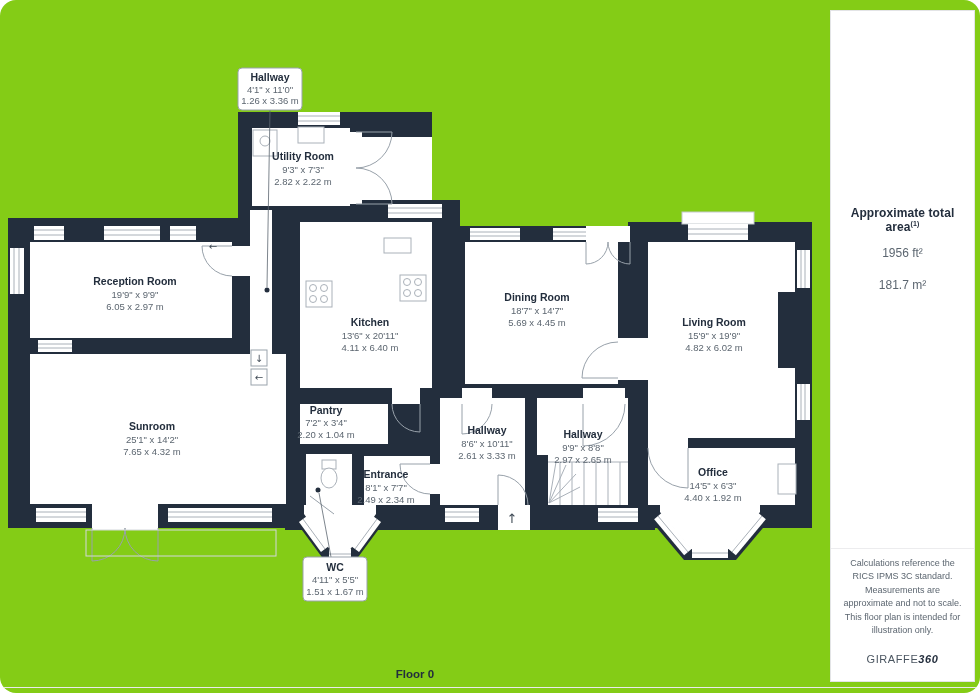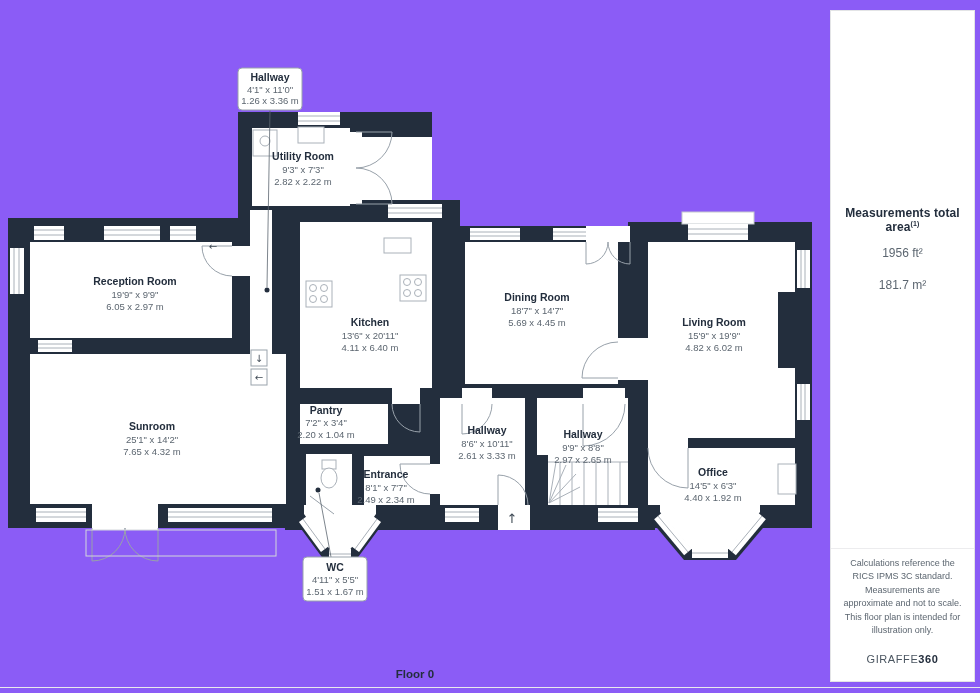--- a/index.html
+++ b/index.html
@@ -1,35 +1,35 @@
 <!DOCTYPE html>
 <html><head>
 <meta charset="utf-8">
 <style>
   html,body{margin:0;padding:0;background:#ffffff;}
   body{font-family:"Liberation Sans",sans-serif;}
-  .stage{position:relative;width:980px;height:693px;background:#8b5cf6;overflow:hidden;}
+  .stage{position:relative;width:980px;height:693px;background:#84cc16;overflow:hidden;border-radius:16px;}
   .plan-svg{position:absolute;left:0;top:0;}
   
   .room-name{font-family:"Liberation Sans",sans-serif;font-size:10.5px;font-weight:bold;fill:#232e3d;}
   .room-dim{font-family:"Liberation Sans",sans-serif;font-size:9.5px;fill:#5c6670;}
   .floor-label{font-family:"Liberation Sans",sans-serif;font-size:11.5px;font-weight:bold;fill:#232e3d;}
   .glyph{font-family:"DejaVu Sans",sans-serif;font-size:10px;fill:#3f4a55;}
   
   .side-card{position:absolute;left:830px;top:10px;width:145px;height:672px;
     background:#fff;border:1px solid #e3e4e6;display:flex;flex-direction:column;box-sizing:border-box;}
   .card-top{flex:1;display:flex;flex-direction:column;justify-content:center;align-items:center;padding:0 6px 60px 6px;text-align:center;}
   .area-title{font-size:12px;font-weight:bold;color:#232e3d;letter-spacing:.1px;}
   .area-title sup{font-size:7px;}
   .area-val{font-size:12px;color:#5c6670;margin-top:12px;}
   .area-val + .area-val{margin-top:18px;}
   .card-note{border-top:1px solid #ececee;padding:14px 8px;font-size:9px;color:#5c6670;text-align:center;}
   .card-legal{border-top:1px solid #ececee;padding:8px 10px 14px;font-size:9px;color:#5c6670;text-align:center;line-height:1.5;}
   .brand{margin-top:13px;font-size:11px;letter-spacing:.6px;color:#4a5560;}
-  .brand b{color:#232e3d;font-weight:bold;letter-spacing:.6px;}
+  .brand b{color:#232e3d;font-weight:bold;letter-spacing:.6px;font-style:italic;}
   .bottom-rule{position:absolute;left:0;top:687px;width:980px;height:1px;background:#e9eaec;}
 </style>
 </head>
 <body>
 
 <div class="stage">
 
 <svg class="plan-svg" width="980" height="693" viewBox="0 0 980 693">
 
   <g fill="#232e3d" stroke="none">
@@ -293,21 +293,21 @@
     <text x="213" y="250" text-anchor="middle" class="glyph">←</text>
     <text x="512" y="523" text-anchor="middle" class="glyph" style="font-size:13px">↑</text>
   </g>
 
   <text x="415" y="678" text-anchor="middle" class="floor-label">Floor 0</text>
 </svg>
 
   <div class="side-card">
     <div class="card-top">
       <div class="area-title">
-        <span>Measurements total area</span><sup>(1)</sup>
+        <span>Approximate total area</span><sup>(1)</sup>
       </div>
       <div class="area-val">1956 ft²</div>
       <div class="area-val">181.7 m²</div>
     </div>
     <div class="card-legal">
       <div>Calculations reference the RICS IPMS 3C standard. Measurements are approximate and not to scale. This floor plan is intended for illustration only.</div>
       <div class="brand">
         <span>GIRAFFE</span><b>360</b>
       </div>
     </div>

